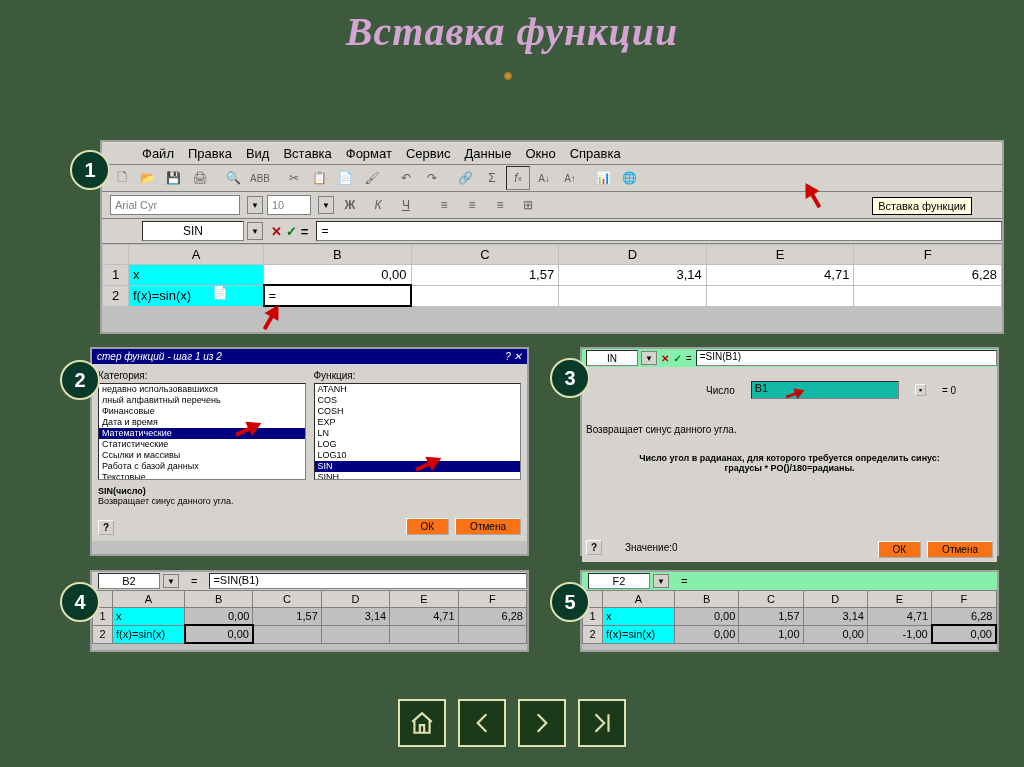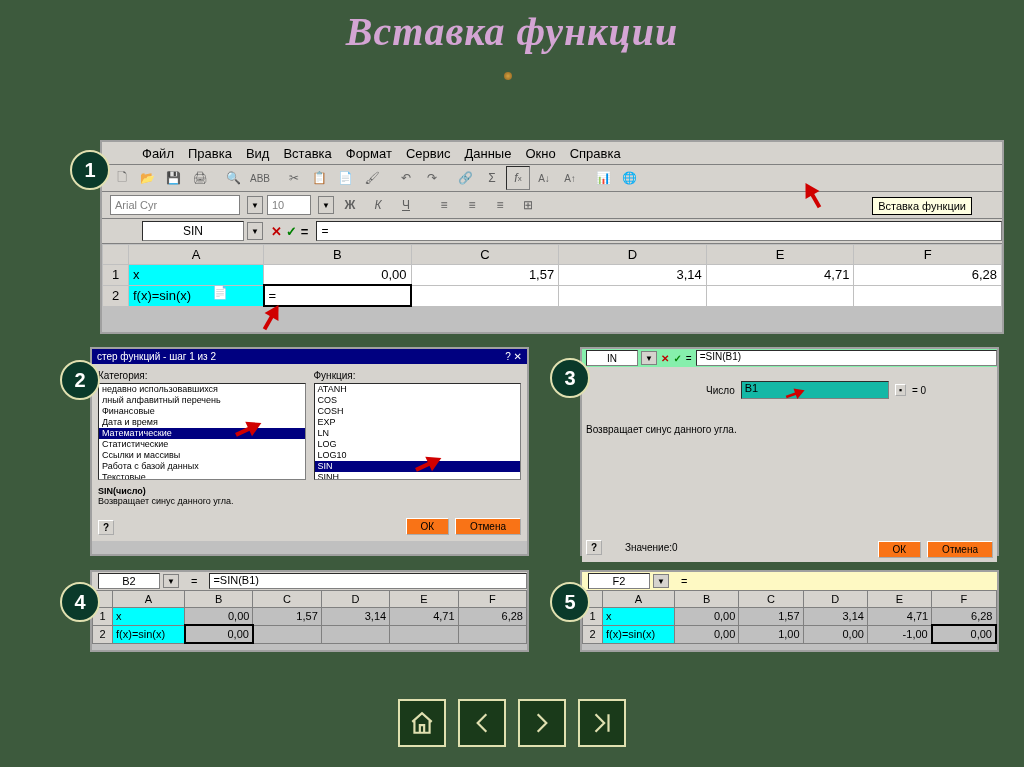--- a/index.html
+++ b/index.html
@@ -200,20 +200,21 @@
     background: #d00000;
   }
   
   .wiz-title {
     background: #000080;
     color: white;
     font-size: 10px;
     padding: 2px 5px;
     display: flex;
     justify-content: space-between;
+    font-style: italic;
   }
   .wiz-body {
     background: #d6d3ce;
     padding: 6px;
     font-size: 10px;
   }
   .wiz-label { font-size: 10px; margin-bottom: 2px; }
   .wiz-cols { display: flex; gap: 8px; }
   .wiz-list {
     background: white;
@@ -492,30 +493,34 @@
 <div class="panel" style="left:580px;top:347px;width:415px;height:205px;">
   <div style="background:#86efac;height:18px;display:flex;align-items:center;font-size:10px;">
     <div class="namebox" style="width:50px;margin-left:4px;height:14px;font-size:10px;">IN</div>
     <div class="combo-arrow" style="height:12px;">▼</div>
     <span style="margin:0 4px;color:#c00000;font-weight:bold;">✕</span>
     <span style="color:#008000;font-weight:bold;">✓</span>
     <span style="margin-left:4px;">=</span>
     <div style="flex:1;background:white;border:1px inset #808080;height:14px;margin-left:4px;padding:0 3px;">=SIN(B1)</div>
   </div>
   <div class="arg-body">
-    <div style="display:flex;align-items:center;gap:6px;margin:10px 0 0 120px;">
+    <div style="display:flex;align-items:center;gap:16px;margin:10px 0 0 120px;">
       <span>Число</span>
       <div class="arg-input" style="width:140px;font energía-items:center;display:flex;">
         <span>B1</span>
       </div>
       <span style="border:1px outset #fff;padding:0 3px;font-size:9px;">▪</span>
       <span>= 0</span>
     </div>
     <div class="red-arrow" style="left:210px;top:18px;transform:rotate(70deg) scale(0.7);"></div>
     <div style="margin-top:25px;">Возвращает синус данного угла.</div>
+    <div style="margin-top:18px;text-align:center;font-weight:bold;font-size:9px;">
+      <span>Число угол в радианах, для которого требуется определить синус:</span><br>
+      <span>градусы * PO()/180=радианы.</span>
+    </div>
     <div style="position:absolute;bottom:4px;left:4px;right:4px;display:flex;align-items:center;justify-content:space-between;">
       <div>
         <span class="wiz-help">?</span>
         <span style="margin-left:20px;">Значение:0</span>
       </div>
       <div class="wiz-btns">
         <button class="wiz-btn">ОК</button>
         <button class="wiz-btn">Отмена</button>
       </div>
     </div>
@@ -567,21 +572,21 @@
           <td></td>
           <td></td>
           <td></td>
     </tr>
   </tbody>
     </table>
 </div>
 
 <div class="badge" style="left:550px;top:582px;">5</div>
 <div class="panel mini-sheet" style="left:580px;top:570px;width:415px;height:78px;">
-  <div style="background:#fef9c3;height:18px;display:flex;align-items:center;font-size:11px;">
+  <div style="background:#86efac;height:18px;display:flex;align-items:center;font-size:11px;">
     <div class="namebox" style="width:60px;margin-left:6px;height:14px;font-size:11px;">F2</div>
     <div class="combo-arrow" style="height:12px;">▼</div>
     <span style="margin:0 12px;">=</span>
   </div>
   <table>
     <colgroup>
         <col style="width:20px">
         <col style="width:72px">
         <col>
         <col>

